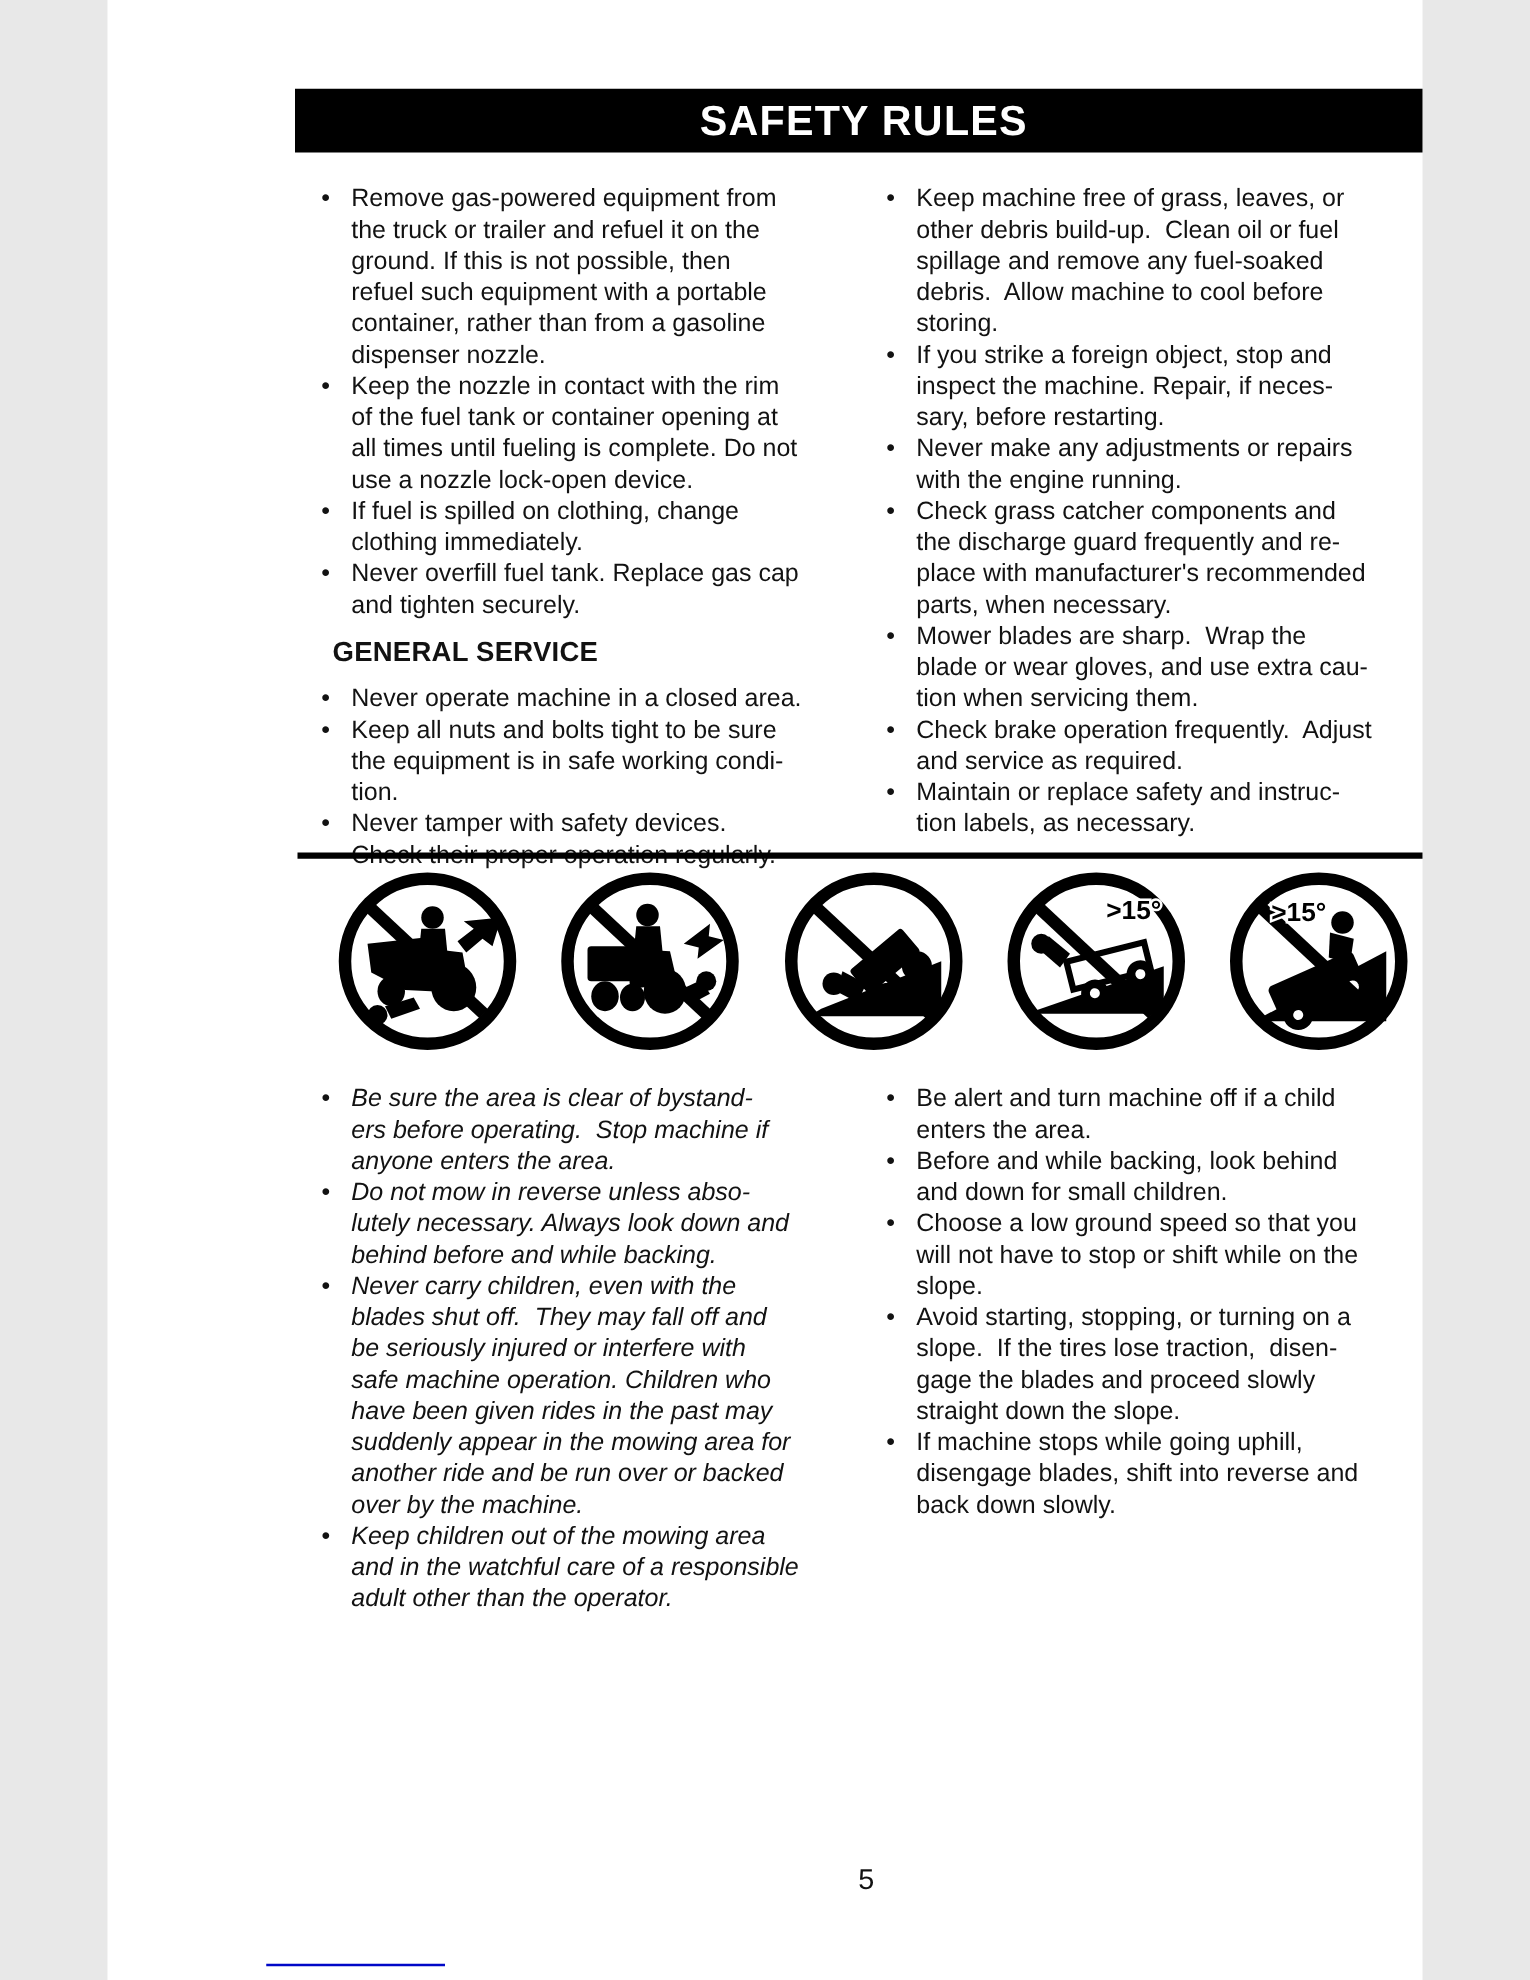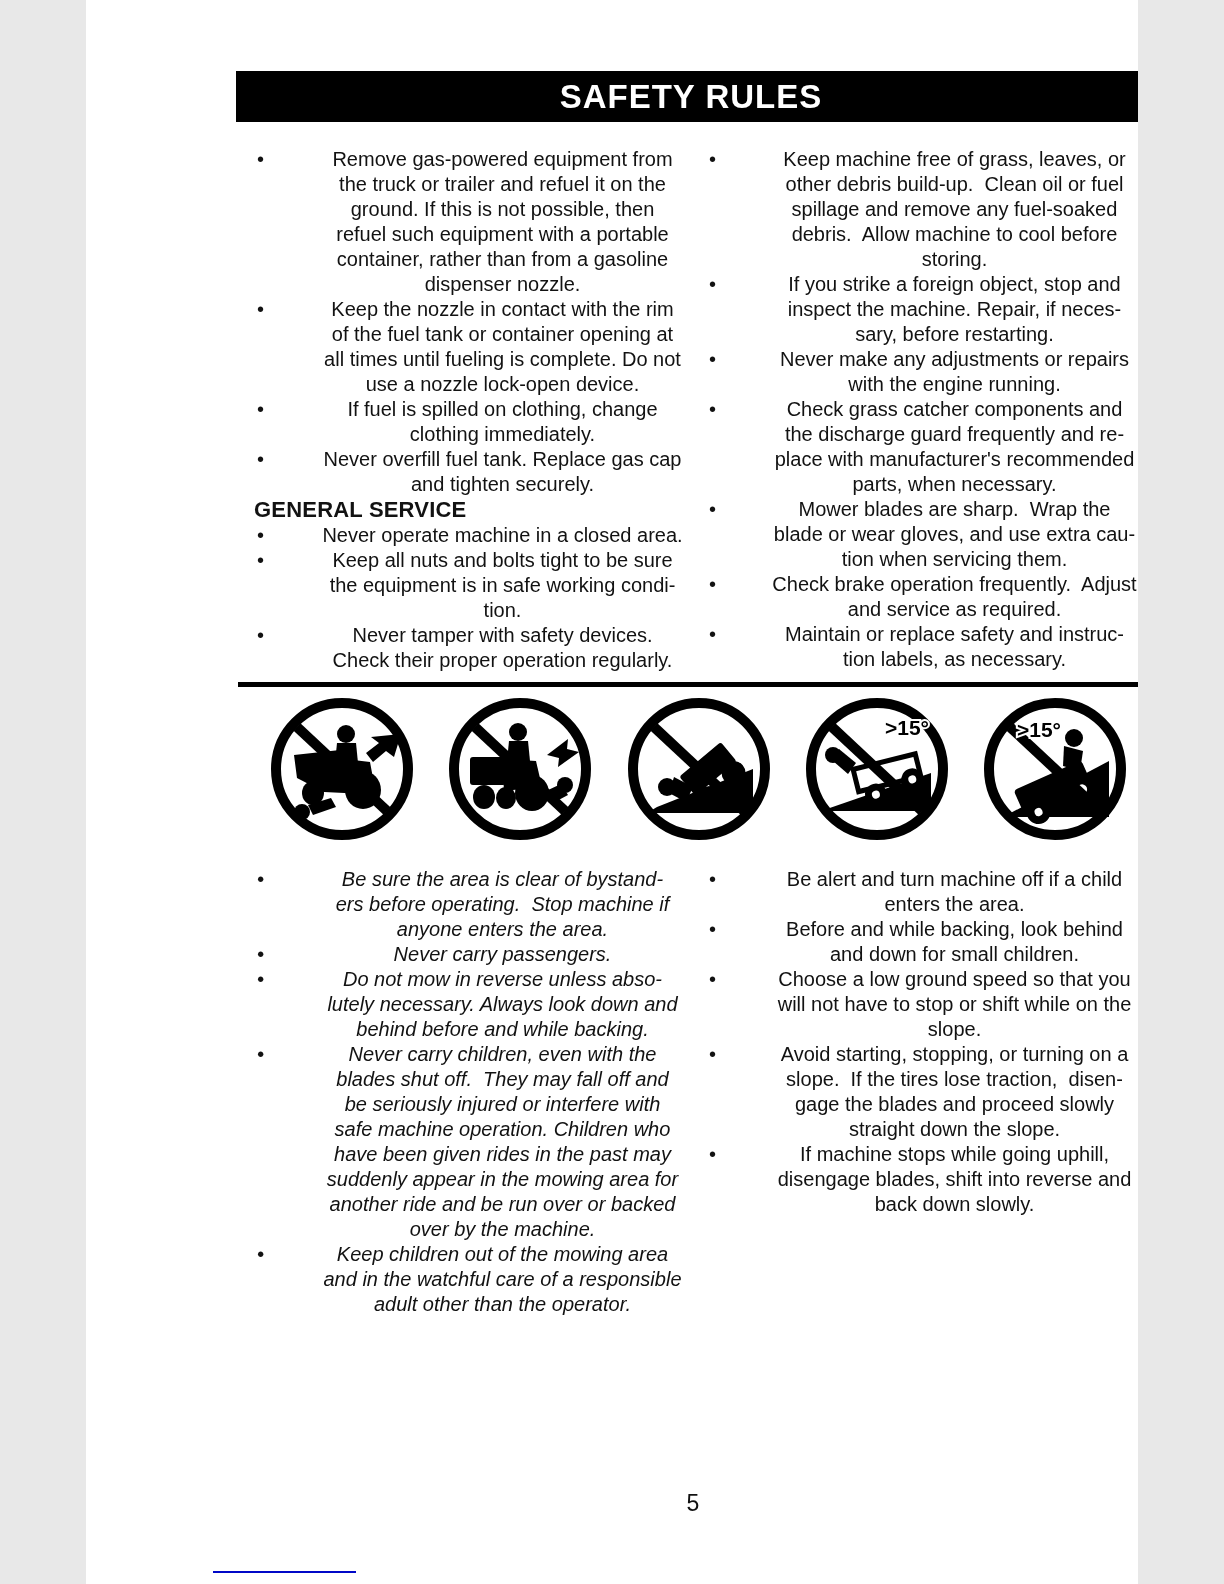--- a/index.html
+++ b/index.html
@@ -18,28 +18,28 @@
     transform:scaleY(1.02);
   }
   .col { position:absolute; width:470px; }
   .col-tl { left:168px; top:147px; }
   .col-tr { left:620px; top:147px; }
   .col-bl { left:168px; top:867px;font-style:italic; }
   .col-br { left:620px; top:867px; }
   ul.bullets { list-style:none; margin:0; padding:0; }
   ul.bullets li {
     position:relative; padding-left:27px;
-    font-size:20px; line-height:25px; white-space:pre;text-align:center;
+    font-size:20px; line-height:25px; white-space:pre;
   }
   ul.bullets li::before {
     content:"\2022"; position:absolute; left:3px; top:0;
     font-size:20px;
   }
   h2.subhead {
-    margin:0; padding:0; font-size:22px; line-height:26px; font-weight:bold;
+    margin:12px; padding:0; font-size:22px; line-height:26px; font-weight:bold;
     letter-spacing:0.2px;
   }
   .divider {
     position:absolute; left:152px; top:682px; width:932px; height:5px;
     background:#000000;
   }
   .icons-row {
     position:absolute; left:180px; top:693px; width:866px; height:153px;
     display:flex; justify-content:space-between;text-align:center;
   }
@@ -207,21 +207,20 @@
       <text class="angle-label" x="38" y="44">&gt;15°</text>
     </svg>
 
   </div>
 
   <div class="col col-bl">
     <ul class="bullets">
       <li>Be sure the area is clear of bystand-
 ers before operating.  Stop machine if
 anyone enters the area.</li>
-      <li>Never carry passengers.</li>
       <li>Do not mow in reverse unless abso-
 lutely necessary. Always look down and
 behind before and while backing.</li>
       <li>Never carry children, even with the
 blades shut off.  They may fall off and
 be seriously injured or interfere with
 safe machine operation. Children who
 have been given rides in the past may
 suddenly appear in the mowing area for
 another ride and be run over or backed

